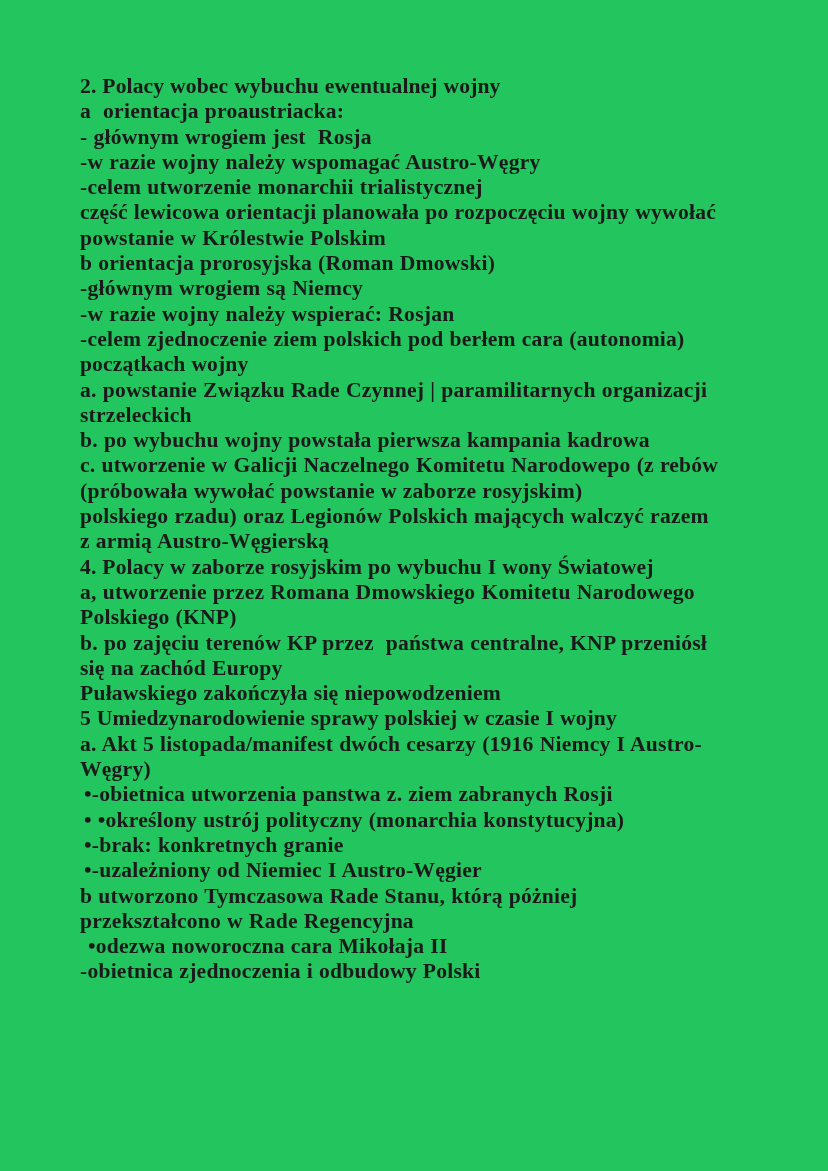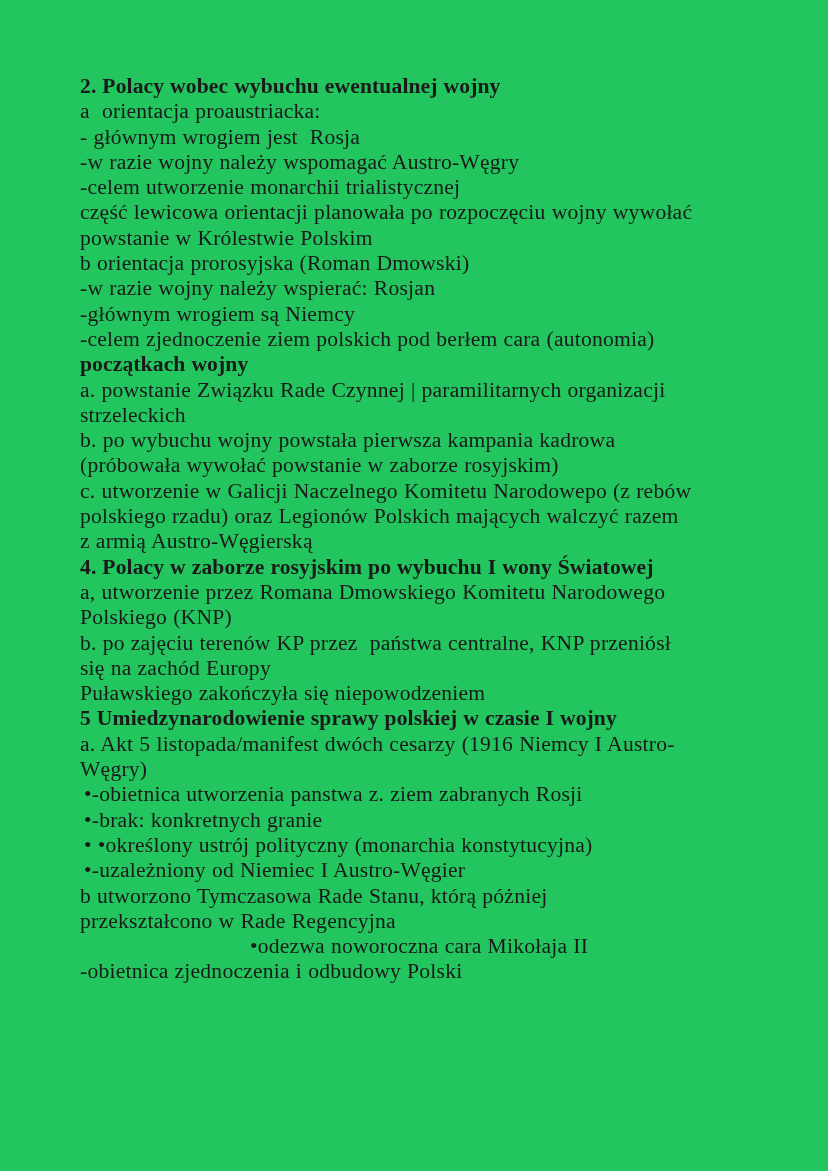--- a/index.html
+++ b/index.html
@@ -25,71 +25,71 @@
   #doc-body {
     font-size: 21.6px;
     line-height: 25.3px;
     letter-spacing: 0.01em;
     word-spacing: 0.02em;
   }
   .line {
     white-space: pre-wrap;
     margin: 0;
     padding: 0;
+    font-weight: bold;
   }
   .heading {
     font-weight: bold;
     letter-spacing: 0.005em;
   }
   .heading-indent {
     padding-left: 7px;
   }
   .bullet-line {
     padding-left: 4px;
   }
   .bullet-line2 {
     padding-left: 8px;
-    text-align: center;
   }
 </style>
 </head>
 <body>
 
 <div id="page">
   <div id="doc-body">
       <div class="line heading">2. Polacy wobec wybuchu ewentualnej wojny</div>
       <div class="line">a  orientacja proaustriacka:</div>
       <div class="line">- głównym wrogiem jest  Rosja</div>
       <div class="line">-w razie wojny należy wspomagać Austro-Węgry</div>
       <div class="line">-celem utworzenie monarchii trialistycznej</div>
       <div class="line">część lewicowa orientacji planowała po rozpoczęciu wojny wywołać</div>
       <div class="line">powstanie w Królestwie Polskim</div>
       <div class="line">b orientacja prorosyjska (Roman Dmowski)</div>
+      <div class="line">-głównym wrogiem są Niemcy</div>
       <div class="line">-w razie wojny należy wspierać: Rosjan</div>
-      <div class="line">-głównym wrogiem są Niemcy</div>
       <div class="line">-celem zjednoczenie ziem polskich pod berłem cara (autonomia)</div>
       <div class="line heading">początkach wojny</div>
       <div class="line">a. powstanie Związku Rade Czynnej | paramilitarnych organizacji</div>
       <div class="line">strzeleckich</div>
       <div class="line">b. po wybuchu wojny powstała pierwsza kampania kadrowa</div>
+      <div class="line">c. utworzenie w Galicji Naczelnego Komitetu Narodowepo (z rebów</div>
       <div class="line">(próbowała wywołać powstanie w zaborze rosyjskim)</div>
-      <div class="line">c. utworzenie w Galicji Naczelnego Komitetu Narodowepo (z rebów</div>
       <div class="line">polskiego rzadu) oraz Legionów Polskich mających walczyć razem</div>
       <div class="line">z armią Austro-Węgierską</div>
       <div class="line heading">4. Polacy w zaborze rosyjskim po wybuchu I wony Światowej</div>
       <div class="line">a, utworzenie przez Romana Dmowskiego Komitetu Narodowego</div>
       <div class="line">Polskiego (KNP)</div>
       <div class="line">b. po zajęciu terenów KP przez  państwa centralne, KNP przeniósł</div>
       <div class="line">się na zachód Europy</div>
       <div class="line">Puławskiego zakończyła się niepowodzeniem</div>
       <div class="line heading">5 Umiedzynarodowienie sprawy polskiej w czasie I wojny</div>
       <div class="line">a. Akt 5 listopada/manifest dwóch cesarzy (1916 Niemcy I Austro-</div>
       <div class="line">Węgry)</div>
       <div class="line bullet-line">•-obietnica utworzenia panstwa z. ziem zabranych Rosji</div>
+      <div class="line bullet-line">• •określony ustrój polityczny (monarchia konstytucyjna)</div>
       <div class="line bullet-line">•-brak: konkretnych granie</div>
-      <div class="line bullet-line">• •określony ustrój polityczny (monarchia konstytucyjna)</div>
       <div class="line bullet-line">•-uzależniony od Niemiec I Austro-Węgier</div>
       <div class="line">b utworzono Tymczasowa Rade Stanu, którą póżniej</div>
       <div class="line">przekształcono w Rade Regencyjna</div>
       <div class="line bullet-line2">•odezwa noworoczna cara Mikołaja II</div>
       <div class="line">-obietnica zjednoczenia i odbudowy Polski</div>
     </div>
 </div>
 
 </body></html>

